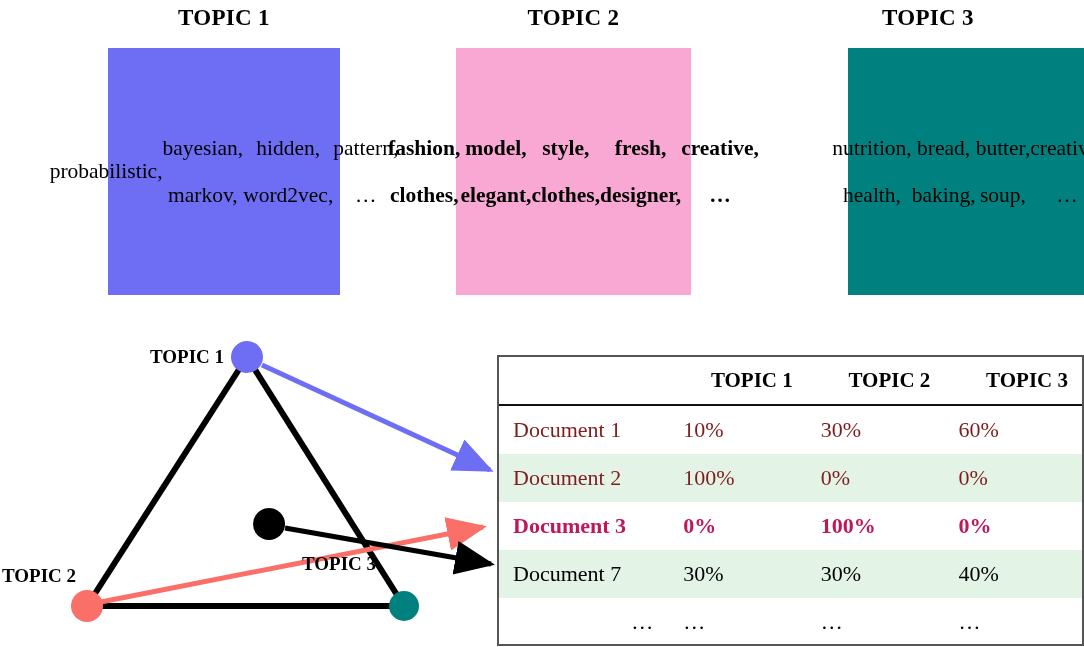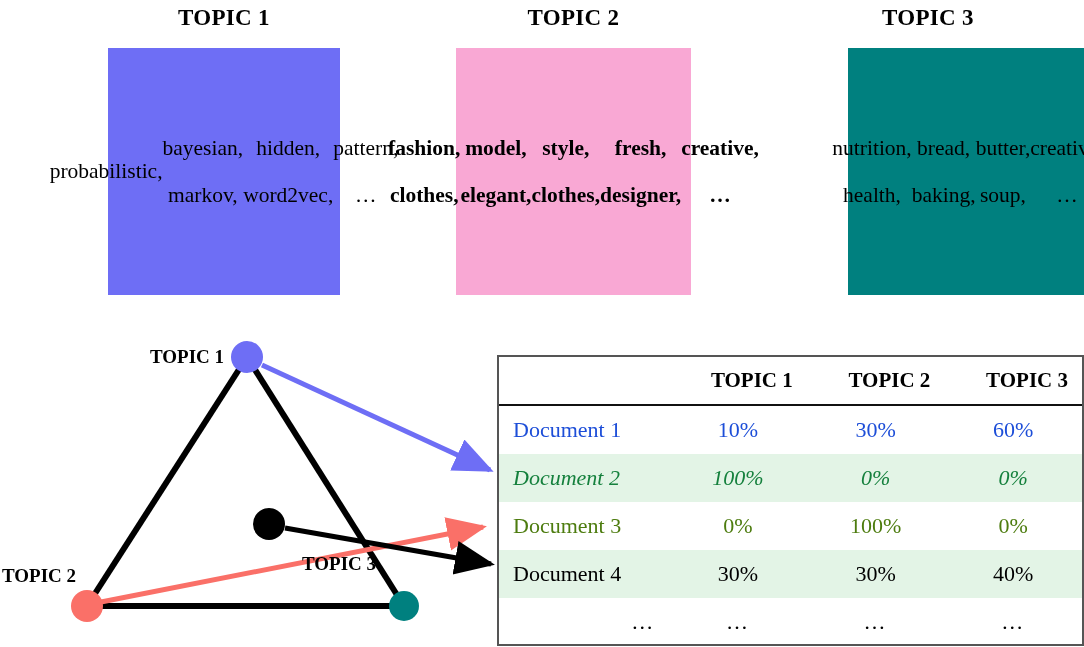--- a/index.html
+++ b/index.html
@@ -42,21 +42,21 @@
   .doc-table table{border-collapse:collapse;width:100%;height:100%;table-layout:fixed;}
   .doc-table th,.doc-table td{
     font-family:"Liberation Serif","DejaVu Serif",serif;
     font-size:22px;padding:0 14px;border:none;
   }
   .doc-table thead th{
     font-weight:bold;font-size:21px;text-align:right;
     height:47px;vertical-align:middle;border-bottom:2.5px solid #111;
   }
   .doc-table thead th.corner{border-bottom:2.5px solid #111;}
-  .doc-table tbody td{height:48px;vertical-align:middle;text-align:center;}
+  .doc-table tbody td{height:48px;vertical-align:middle;text-align:left;}
   .doc-table tbody td.doc-name{text-align:left;}
   .doc-table tbody tr.shade td{background:#e3f4e6;}
   .col-name{width:30%;}
   .col-t{width:23.33%;}
   .dots-cell{font-size:22px;letter-spacing:2px;}
 </style>
 </head>
 <body>
 
 <div class="canvas">
@@ -122,40 +122,40 @@
     <table>
       <thead>
         <tr>
           <th class="corner col-name"></th>
           <th class="col-t">TOPIC 1</th>
           <th class="col-t">TOPIC 2</th>
           <th class="col-t">TOPIC 3</th>
         </tr>
       </thead>
       <tbody>
-        <tr style="color:#1d4ed8;margin-left:29px;">
+        <tr style="color:#7f1d1d;margin-left:29px;">
           <td class="doc-name">Document 1</td>
           <td>10%</td>
           <td>30%</td>
           <td>60%</td>
         </tr>
-        <tr class="shade" style="color:#15803d;font-style:italic;">
+        <tr class="shade" style="color:#7f1d1d;">
           <td class="doc-name">Document 2</td>
           <td>100%</td>
           <td>0%</td>
           <td>0%</td>
         </tr>
-        <tr style="color:#4d7c0f;">
+        <tr style="color:#be185d;font-weight:bold;">
           <td class="doc-name">Document 3</td>
           <td>0%</td>
           <td>100%</td>
           <td>0%</td>
         </tr>
         <tr class="shade" style="color:#000000;">
-          <td class="doc-name">Document 4</td>
+          <td class="doc-name">Document 7</td>
           <td>30%</td>
           <td>30%</td>
           <td>40%</td>
         </tr>
         <tr style="color:#000000;">
           <td class="dots-cell" style="text-align:right;">…</td>
           <td class="dots-cell">…</td>
           <td class="dots-cell">…</td>
           <td class="dots-cell">…</td>
         </tr>

